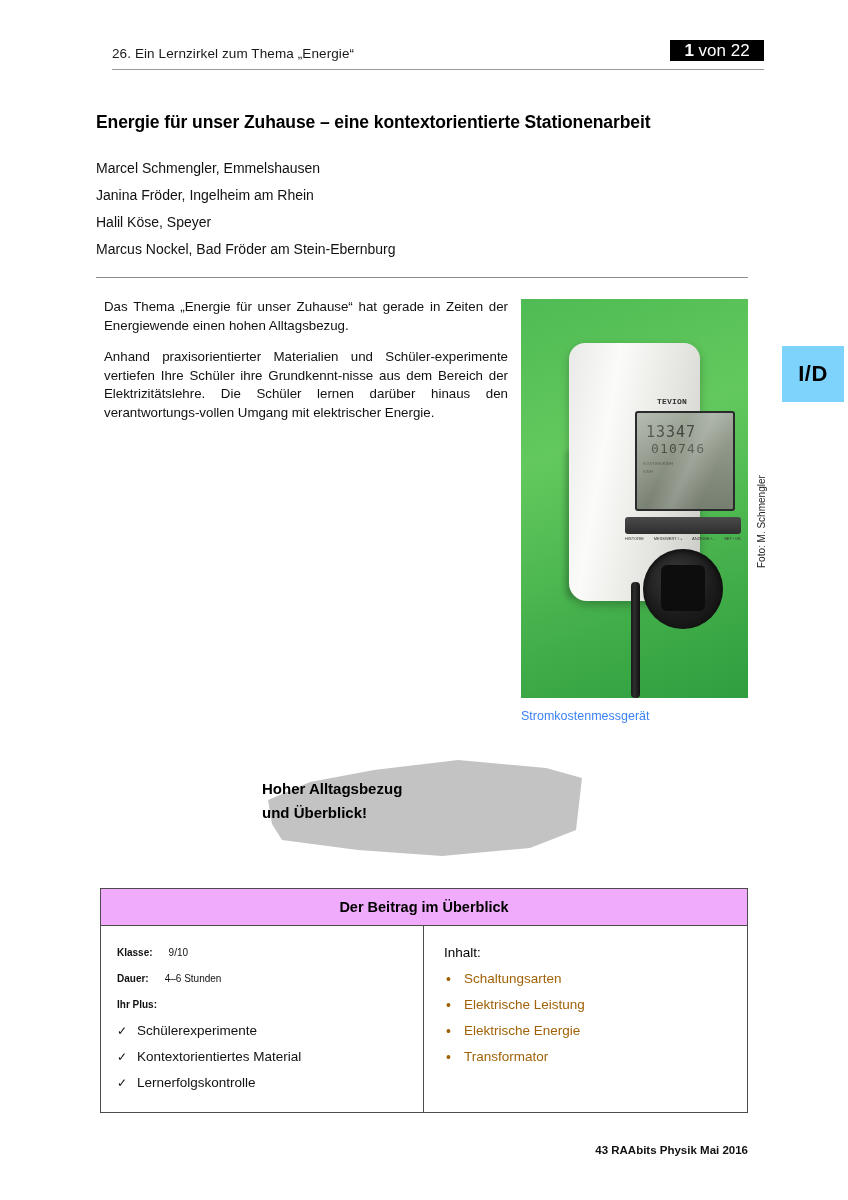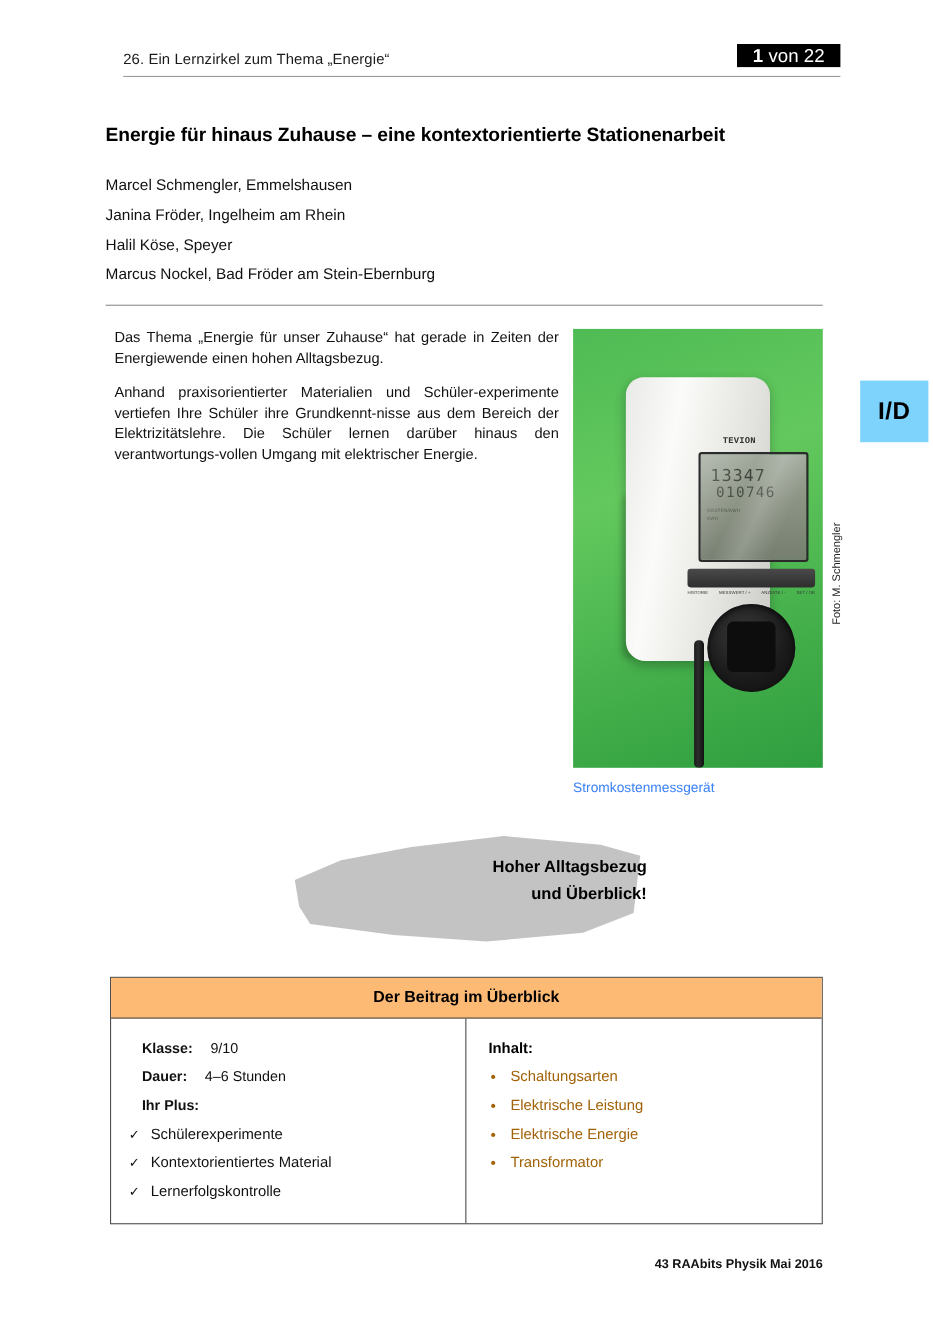--- a/index.html
+++ b/index.html
@@ -303,39 +303,39 @@
     top: 752px;
     width: 326px;
     height: 108px;
   }
   .banner svg { display: block; }
   .banner-text {
     position: absolute;
     left: 0;
     top: 25px;
     width: 326px;
-    text-align: right;
+    text-align: left;
     font-size: 15px;
     font-weight: bold;
     line-height: 24px;
     color: #000;
   }
 
   
   .overview {
     position: absolute;
     left: 100px;
     top: 888px;
     width: 648px;
     border: 1px solid #4d4d4d;
     box-sizing: border-box;
   }
   .ov-head {
     height: 36px;
-    background: #fdba74;
+    background: #f0abfc;
     border-bottom: 1px solid #4d4d4d;
     display: flex;
     align-items: center;
     justify-content: center;
     font-size: 14.5px;
     font-weight: bold;
   }
   .ov-body {
     display: flex;
     min-height: 160px;
@@ -345,24 +345,23 @@
     box-sizing: border-box;
     border-right: 1px solid #4d4d4d;
     padding: 14px 0 16px 16px;
   }
   .ov-right {
     flex: 1;
     box-sizing: border-box;
     padding: 14px 0 16px 20px;
   }
   .kv {
-    font-size: 13px;
+    font-size: 10px;
     line-height: 26px;
     color: #111;
-    margin-left: 12px;
   }
   .kv b { font-weight: bold; }
   .kv .val { margin-left: 16px; }
   .chk-list, .bul-list {
     margin: 0;
     padding: 0;
     list-style: none;
   }
   .chk-list li {
     font-size: 13.5px;
@@ -387,21 +386,21 @@
   }
   .bul-list li::before {
     content: "\2022";
     position: absolute;
     left: 2px;
     top: 0;
     font-size: 14px;
   }
   .ov-right .label {
     font-size: 13.5px;
-    font-weight: bold;
+    font-weight: normal;
     line-height: 26px;
   }
 
   
   .footer {
     position: absolute;
     right: 100px;
     bottom: 44px;
     font-size: 11.5px;
     font-weight: bold;
@@ -417,21 +416,21 @@
     <div class="header-title">26. Ein Lernzirkel zum Thema „Energie“</div>
     <div class="page-badge">
       <span class="num">1</span>
       <span class="von">von 22</span>
     </div>
     <div class="header-rule"></div>
   </div>
 
   <div class="side-tab">I/D</div>
 
-  <div class="doc-title">Energie für hinaus Zuhause – eine kontextorientierte Stationenarbeit</div>
+  <div class="doc-title">Energie für unser Zuhause – eine kontextorientierte Stationenarbeit</div>
 
   <div class="authors">
     <div class="author-line">Marcel Schmengler, Emmelshausen</div>
     <div class="author-line">Janina Fröder, Ingelheim am Rhein</div>
     <div class="author-line">Halil Köse, Speyer</div>
     <div class="author-line">Marcus Nockel, Bad Fröder am Stein-Ebernburg</div>
   </div>
   <div class="title-rule"></div>
 
   <div class="intro">

